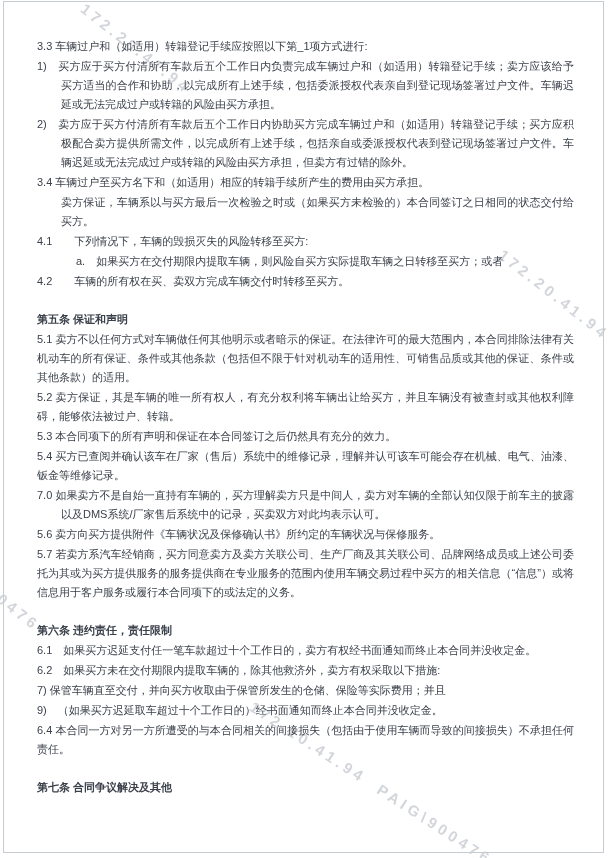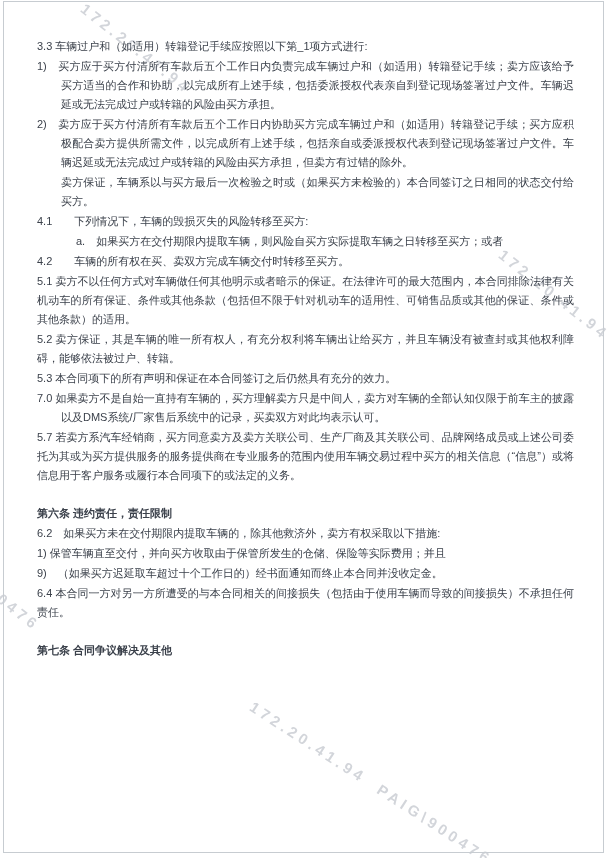--- a/index.html
+++ b/index.html
@@ -39,35 +39,40 @@
   <span class="wm wm1">172.20.41.94</span>
   <span class="wm wm2">172.20.41.94</span>
   <span class="wm wm3">PAIG\900476</span>
   <span class="wm wm4">172.20.41.94  PAIG\900476</span>
 </div>
 
 <div class="content">
   <p>3.3 车辆过户和（如适用）转籍登记手续应按照以下第_1项方式进行:</p>
   <p class="hang">1)　买方应于买方付清所有车款后五个工作日内负责完成车辆过户和（如适用）转籍登记手续；卖方应该给予买方适当的合作和协助，以完成所有上述手续，包括委派授权代表亲自到登记现场签署过户文件。车辆迟延或无法完成过户或转籍的风险由买方承担。</p>
   <p class="hang">2)　卖方应于买方付清所有车款后五个工作日内协助买方完成车辆过户和（如适用）转籍登记手续；买方应积极配合卖方提供所需文件，以完成所有上述手续，包括亲自或委派授权代表到登记现场签署过户文件。车辆迟延或无法完成过户或转籍的风险由买方承担，但卖方有过错的除外。</p>
+  <p>3.4 车辆过户至买方名下和（如适用）相应的转籍手续所产生的费用由买方承担。</p>
   <p class="ind">卖方保证，车辆系以与买方最后一次检验之时或（如果买方未检验的）本合同签订之日相同的状态交付给买方。</p>
 
   <p>4.1　　下列情况下，车辆的毁损灭失的风险转移至买方:</p>
   <p class="sub">a.　如果买方在交付期限内提取车辆，则风险自买方实际提取车辆之日转移至买方；或者</p>
   <p>4.2　　车辆的所有权在买、卖双方完成车辆交付时转移至买方。</p>
 
+  <p class="head">第五条 保证和声明</p>
   <p class="b">5.1 卖方不以任何方式对车辆做任何其他明示或者暗示的保证。在法律许可的最大范围内，本合同排除法律有关机动车的所有保证、条件或其他条款（包括但不限于针对机动车的适用性、可销售品质或其他的保证、条件或其他条款）的适用。</p>
   <p class="b">5.2 卖方保证，其是车辆的唯一所有权人，有充分权利将车辆出让给买方，并且车辆没有被查封或其他权利障碍，能够依法被过户、转籍。</p>
   <p>5.3 本合同项下的所有声明和保证在本合同签订之后仍然具有充分的效力。</p>
+  <p class="b">5.4 买方已查阅并确认该车在厂家（售后）系统中的维修记录，理解并认可该车可能会存在机械、电气、油漆、钣金等维修记录。</p>
   <p class="b hang">7.0 如果卖方不是自始一直持有车辆的，买方理解卖方只是中间人，卖方对车辆的全部认知仅限于前车主的披露以及DMS系统/厂家售后系统中的记录，买卖双方对此均表示认可。</p>
+  <p>5.6 卖方向买方提供附件《车辆状况及保修确认书》所约定的车辆状况与保修服务。</p>
   <p class="b">5.7 若卖方系汽车经销商，买方同意卖方及卖方关联公司、生产厂商及其关联公司、品牌网络成员或上述公司委托为其或为买方提供服务的服务提供商在专业服务的范围内使用车辆交易过程中买方的相关信息（“信息”）或将信息用于客户服务或履行本合同项下的或法定的义务。</p>
 
   <p class="head">第六条 违约责任，责任限制</p>
+  <p>6.1　如果买方迟延支付任一笔车款超过十个工作日的，卖方有权经书面通知而终止本合同并没收定金。</p>
   <p>6.2　如果买方未在交付期限内提取车辆的，除其他救济外，卖方有权采取以下措施:</p>
-  <p>1) 保管车辆直至交付，并向买方收取由于保管所发生的仓储、保险等实际费用；并且</p>
+  <p>7) 保管车辆直至交付，并向买方收取由于保管所发生的仓储、保险等实际费用；并且</p>
   <p>9)　（如果买方迟延取车超过十个工作日的）经书面通知而终止本合同并没收定金。</p>
   <p class="b">6.4 本合同一方对另一方所遭受的与本合同相关的间接损失（包括由于使用车辆而导致的间接损失）不承担任何责任。</p>
 
   <p class="head">第七条 合同争议解决及其他</p>
 
 </div>
 
 <div class="page-border"></div>
 
 </body></html>

